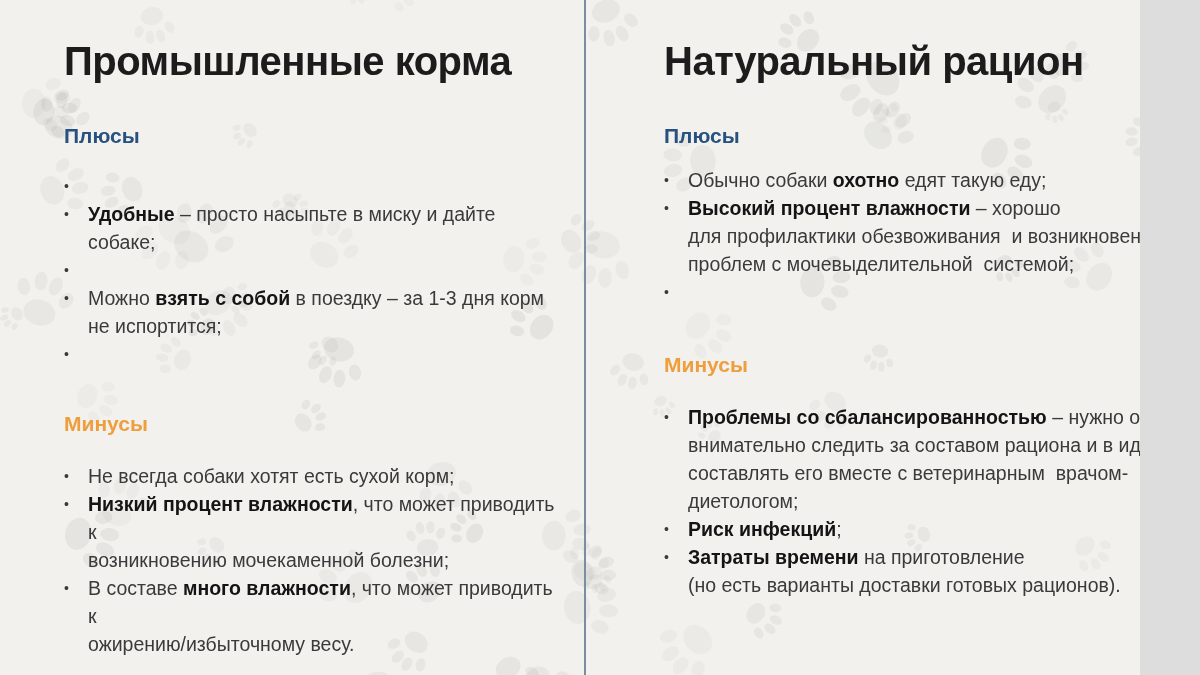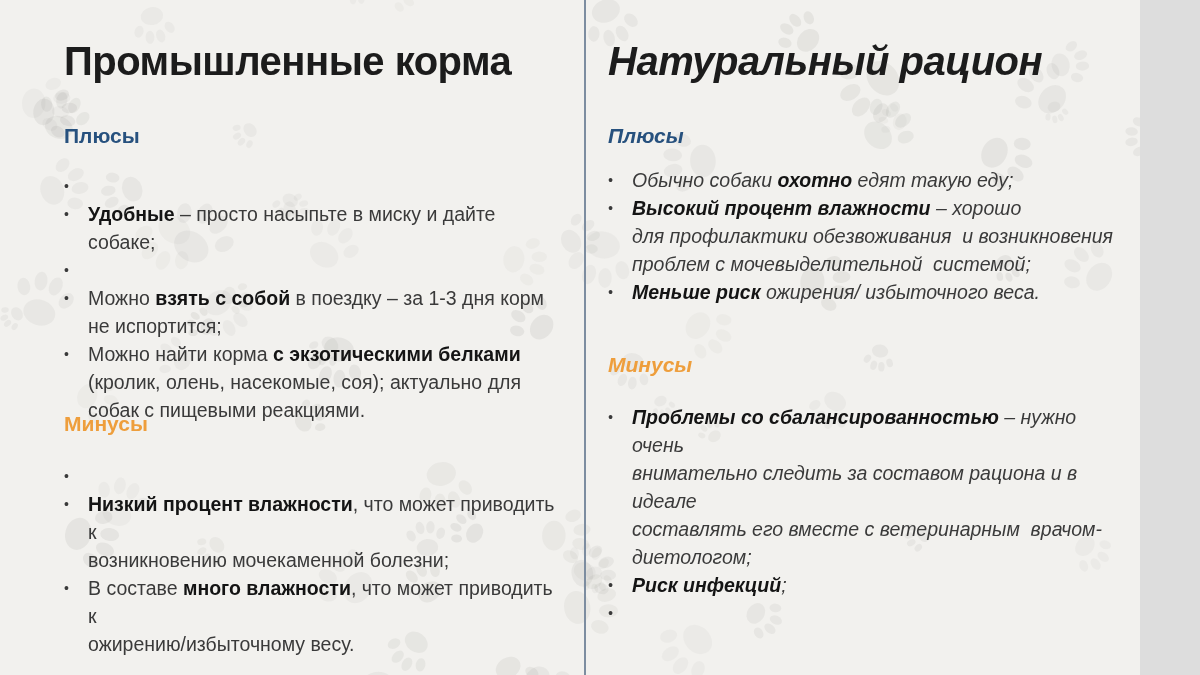--- a/index.html
+++ b/index.html
@@ -5,21 +5,21 @@
   html,body{margin:0;padding:0;background:#ddd;}
   .slide{
     position:relative;width:1140px;height:675px;overflow:hidden;
     background:var(--slide-bg,#f2f1ee);
     font-family:"Liberation Sans",sans-serif;
   }
   #paw-layer{position:absolute;inset:0;z-index:0;}
   .divider{position:absolute;left:584px;top:0;width:2px;height:675px;z-index:1;background:var(--divider,#7d8da0);}
   .col{position:absolute;top:0;height:675px;z-index:1;}
   .col-left{left:64px;width:496px;}
-  .col-right{left:608px;width:524px;font-style:italic;}
+  .col-right{left:664px;width:524px;}
   .title{
     position:absolute;top:36px;left:0;margin:0;
     font-size:40px;line-height:50px;font-weight:700;
     color:var(--title,#1c1c1c);letter-spacing:-0.5px;white-space:nowrap;
   }
   h2{position:absolute;left:0;margin:0;font-size:21px;line-height:30px;font-weight:700;}
   .pros-h{color:var(--pros-heading,#27517e);}
   .cons-h{color:var(--cons-heading,#ee9e3c);}
   .col-left  .pros-h{top:121px;}  .col-left  .pros-list{top:172px;}
   .col-left  .cons-h{top:409px;}  .col-left  .cons-list{top:462px;}
@@ -557,29 +557,27 @@
         <li>
           <span class="marker">•</span>
         </li>
         <li>
           <span class="marker">•</span>
           <span class="txt"><span>Можно </span><b>взять с собой</b><span> в поездку – за 1-3 дня корм
 не испортится;</span></span>
         </li>
         <li>
           <span class="marker">•</span>
-          <span class="txt"><span>Можно найти корма </span><b>с экзотическими белками</b><span>
-(кролик, олень, насекомые, соя); актуально для
-собак с пищевыми реакциями.</span></span>
         </li>
       </ul>
     <h2 class="cons-h">Минусы</h2>
     <ul class="list cons-list">
         <li>
           <span class="marker">•</span>
+          <span class="txt"><span>Не всегда собаки хотят есть сухой корм;</span></span>
         </li>
         <li>
           <span class="marker">•</span>
           <span class="txt"><b>Низкий процент влажности</b><span>, что может приводить к
 возникновению мочекаменной болезни;</span></span>
         </li>
         <li>
           <span class="marker">•</span>
           <span class="txt"><span>В составе </span><b>много влажности</b><span>, что может приводить к
 ожирению/избыточному весу.</span></span>
@@ -596,34 +594,35 @@
           <span class="txt"><span>Обычно собаки </span><b>охотно</b><span> едят такую еду;</span></span>
         </li>
         <li>
           <span class="marker">•</span>
           <span class="txt"><b>Высокий процент влажности</b><span> – хорошо
 для профилактики обезвоживания  и возникновения
 проблем с мочевыделительной  системой;</span></span>
         </li>
         <li>
           <span class="marker">•</span>
-          <span class="txt"><b>Меньше риск</b><span> ожирения/ избыточного веса.</span></span>
         </li>
       </ul>
     <h2 class="cons-h">Минусы</h2>
     <ul class="list cons-list">
         <li>
           <span class="marker">•</span>
           <span class="txt"><b>Проблемы со сбалансированностью</b><span> – нужно очень
 внимательно следить за составом рациона и в идеале
 составлять его вместе с ветеринарным  врачом-
 диетологом;</span></span>
         </li>
         <li>
           <span class="marker">•</span>
           <span class="txt"><b>Риск инфекций</b><span>;</span></span>
         </li>
         <li>
           <span class="marker">•</span>
+          <span class="txt"><b>Затраты времени</b><span> на приготовление
+(но есть варианты доставки готовых рационов).</span></span>
         </li>
       </ul>
   </section>
 </div>
 
 </body></html>

